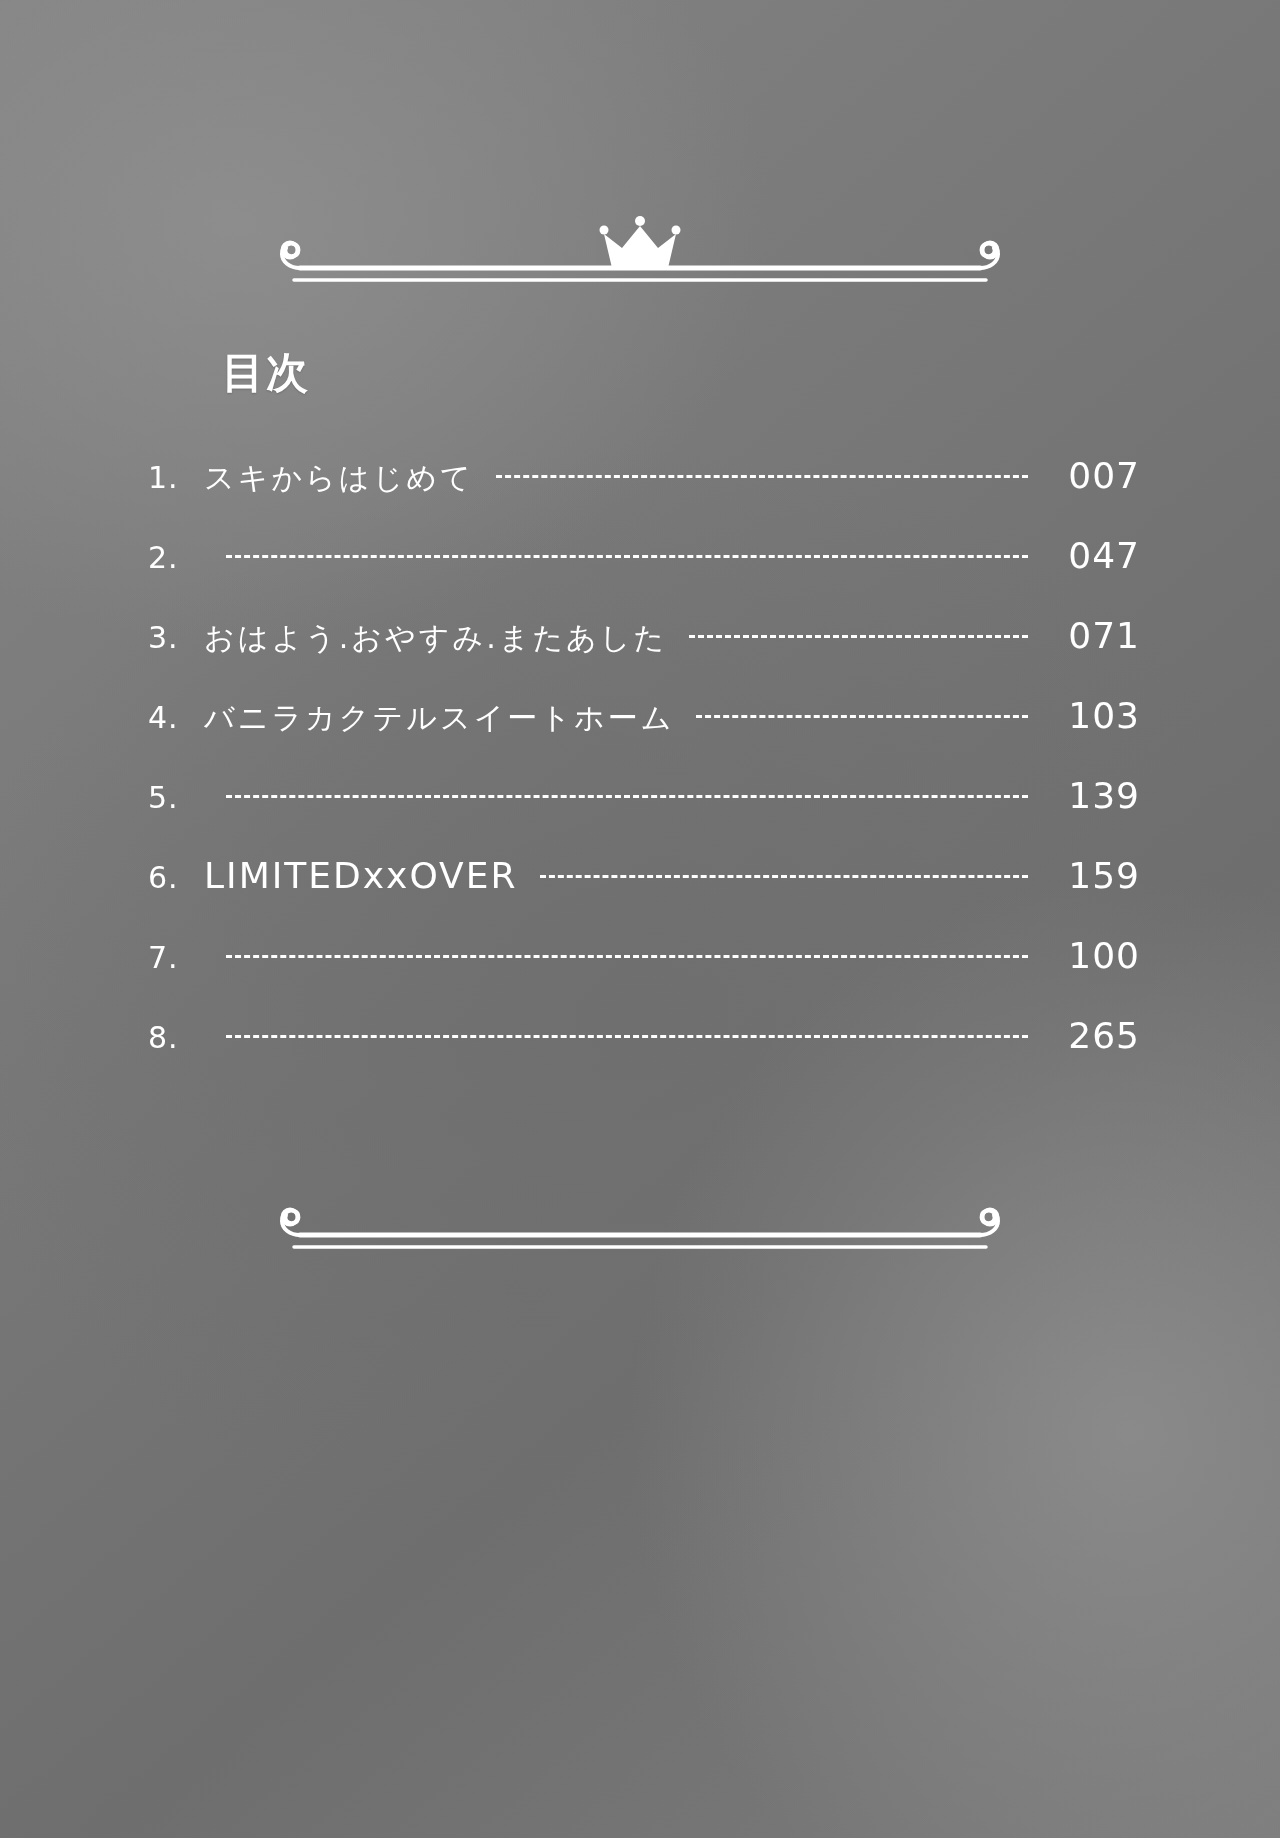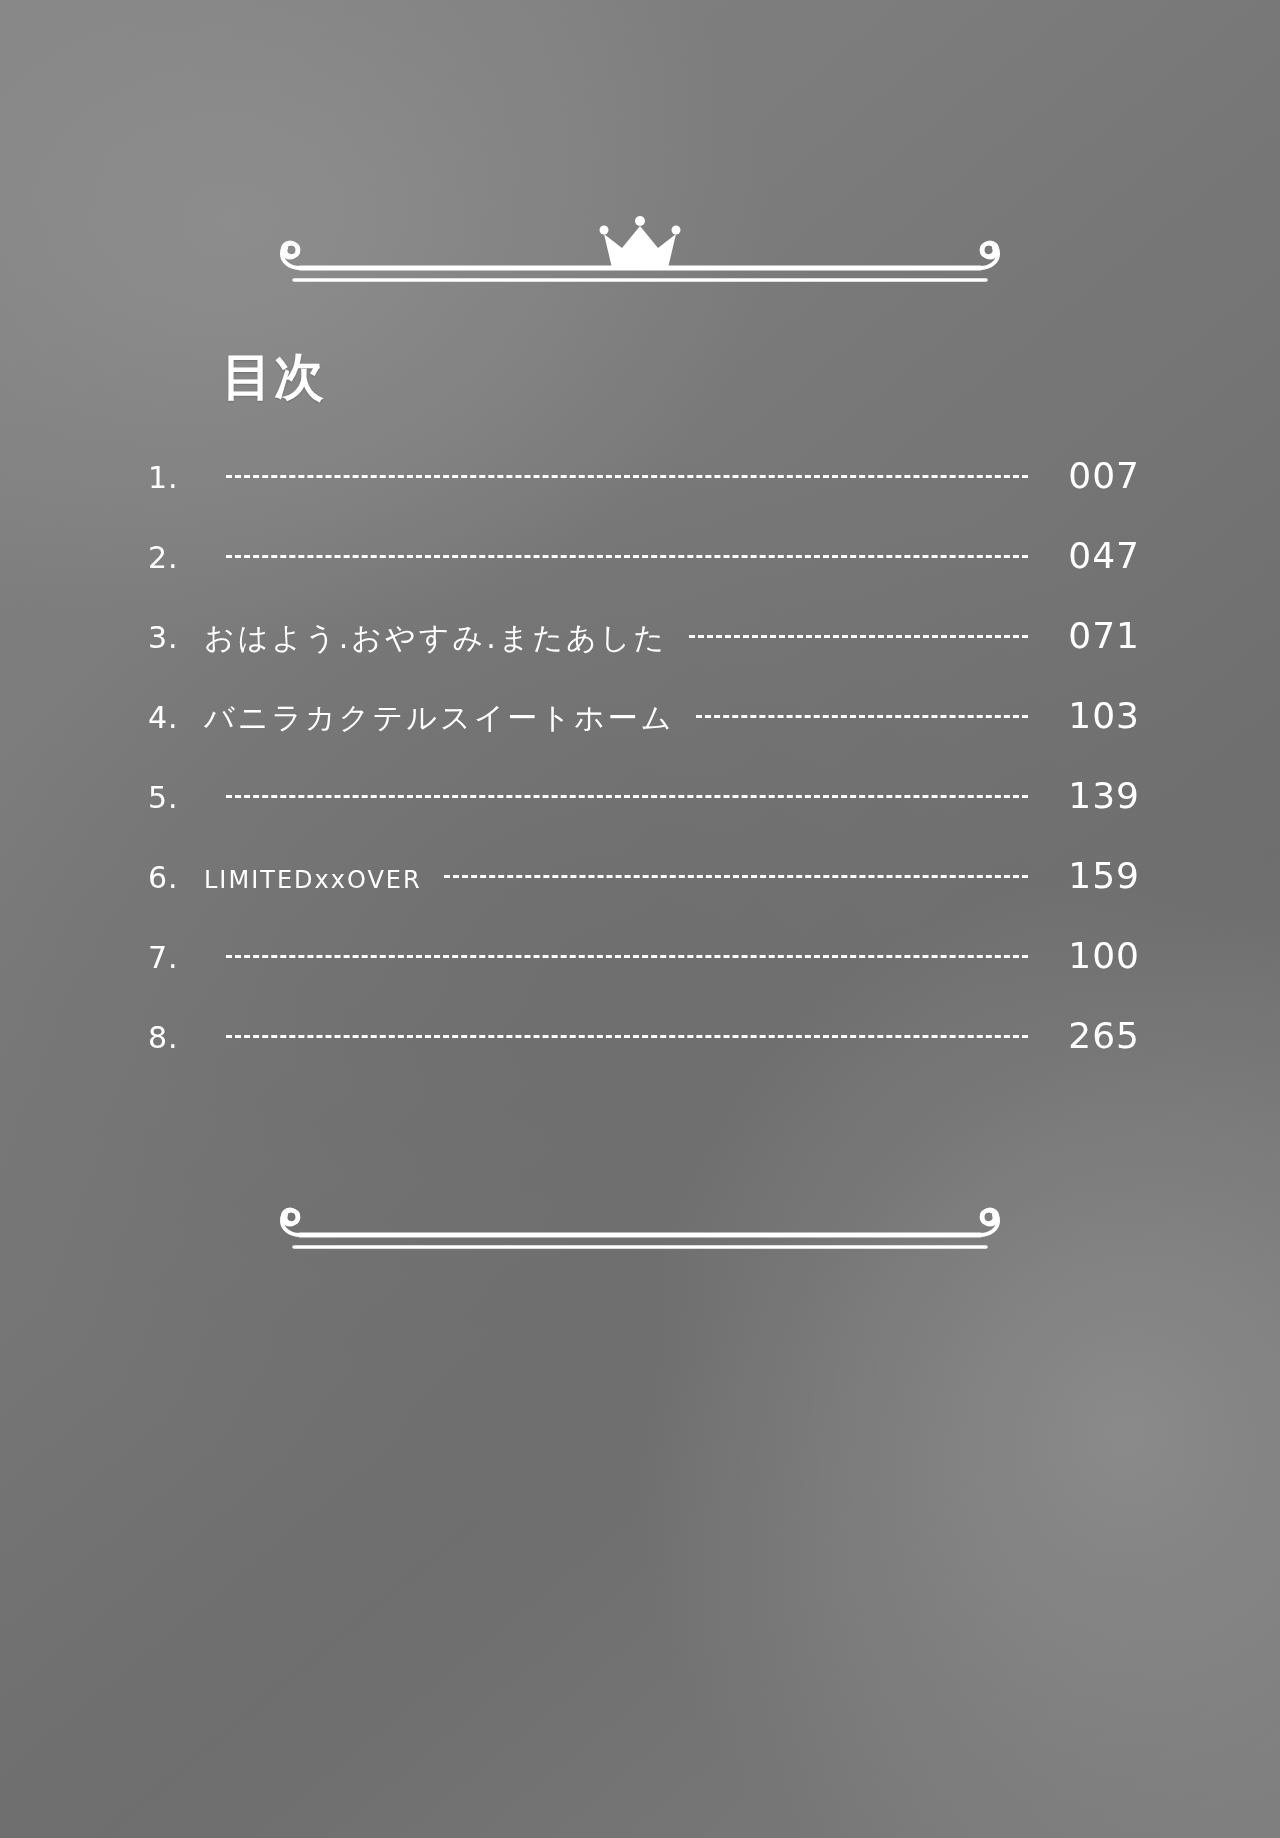--- a/index.html
+++ b/index.html
@@ -37,21 +37,21 @@
   .ornament.top { top: 210px; }
   .ornament.bottom { top: 1205px; height: 70px; }
 
   .ornament svg { display: block; margin: 0 auto; }
 
   
   .toc-title {
     position: absolute;
     left: 222px;
     top: 352px;
-    font-size: 50px;
+    font-size: 42px;
     font-weight: 700;
     letter-spacing: 2px;
     line-height: 1;
     color: #ffffff;
     text-shadow: 0 1px 2px rgba(0,0,0,0.18);
   }
 
   
   .toc-list {
     position: absolute;
@@ -79,21 +79,21 @@
   }
 
   .toc-label {
     font-size: 30px;
     letter-spacing: 3px;
     white-space: nowrap;
     font-family: "DejaVu Sans", "Liberation Sans", sans-serif;
   }
   .toc-label.latin {
     letter-spacing: 2px;
-    font-size: 24px;
+    font-size: 36px;
   }
 
   .toc-leader {
     flex: 1 1 auto;
     margin: 0 16px 0 22px;
     position: relative;
     height: 1px;
     top: -9px;
     border-top: 3px dashed #ffffff;
     min-width: 40px;
@@ -131,20 +131,21 @@
       <circle cx="730" cy="40" r="7.5" fill="none" stroke="#ffffff" stroke-width="4"></circle>
     </svg>
   </div>
 
   <div class="toc-title">目次</div>
 
   <div class="toc-list">
 
     <div class="toc-row">
       <span class="toc-num">1.</span>
+      <span class="toc-label">スキからはじめて</span>
       <span class="toc-leader"></span>
       <span class="toc-page">007</span>
     </div>
 
     <div class="toc-row">
       <span class="toc-num">2.</span>
       <span class="toc-leader"></span>
       <span class="toc-page">047</span>
     </div>
 

